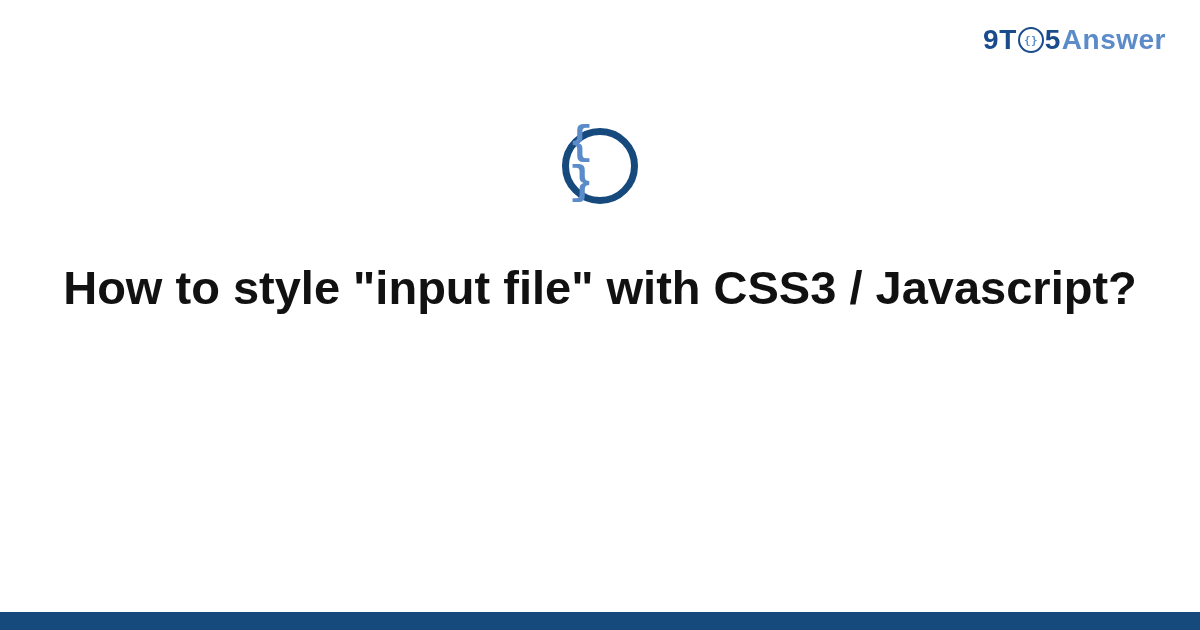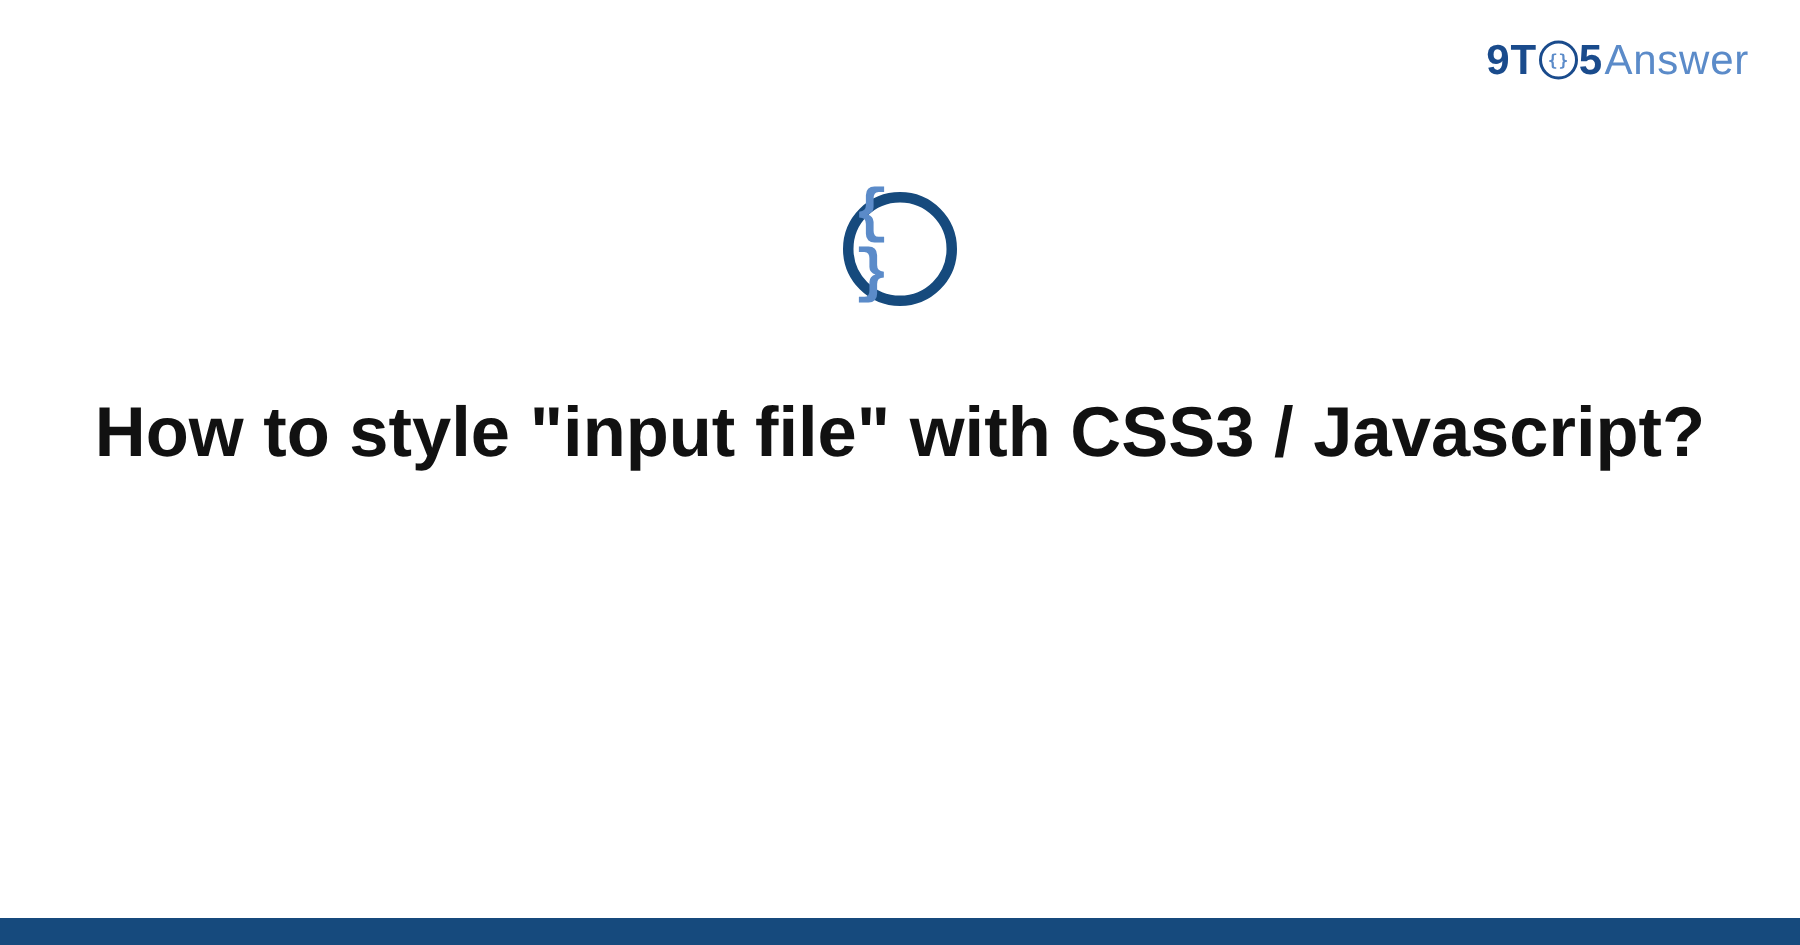--- a/index.html
+++ b/index.html
@@ -29,21 +29,21 @@
     width: 26px;
     height: 26px;
     border: 2.5px solid #1a4b8c;
     border-radius: 50%;
     margin: 0 1px;
     position: relative;
     top: 0px;
   }
   .brand .o-badge svg { display: block; }
   .brand .rest { color: #1a4b8c; }
-  .brand .answer { color: #5b8bc9; font-weight: 400; margin-left: 1px; }
+  .brand .answer { color: #5b8bc9; font-weight: 700; margin-left: 1px; }
   .center-icon {
     position: absolute;
     top: 128px;
     left: 50%;
     transform: translateX(-50%);
     width: 76px;
     height: 76px;
     border: 7px solid #164a7d;
     border-radius: 50%;
     display: flex;

